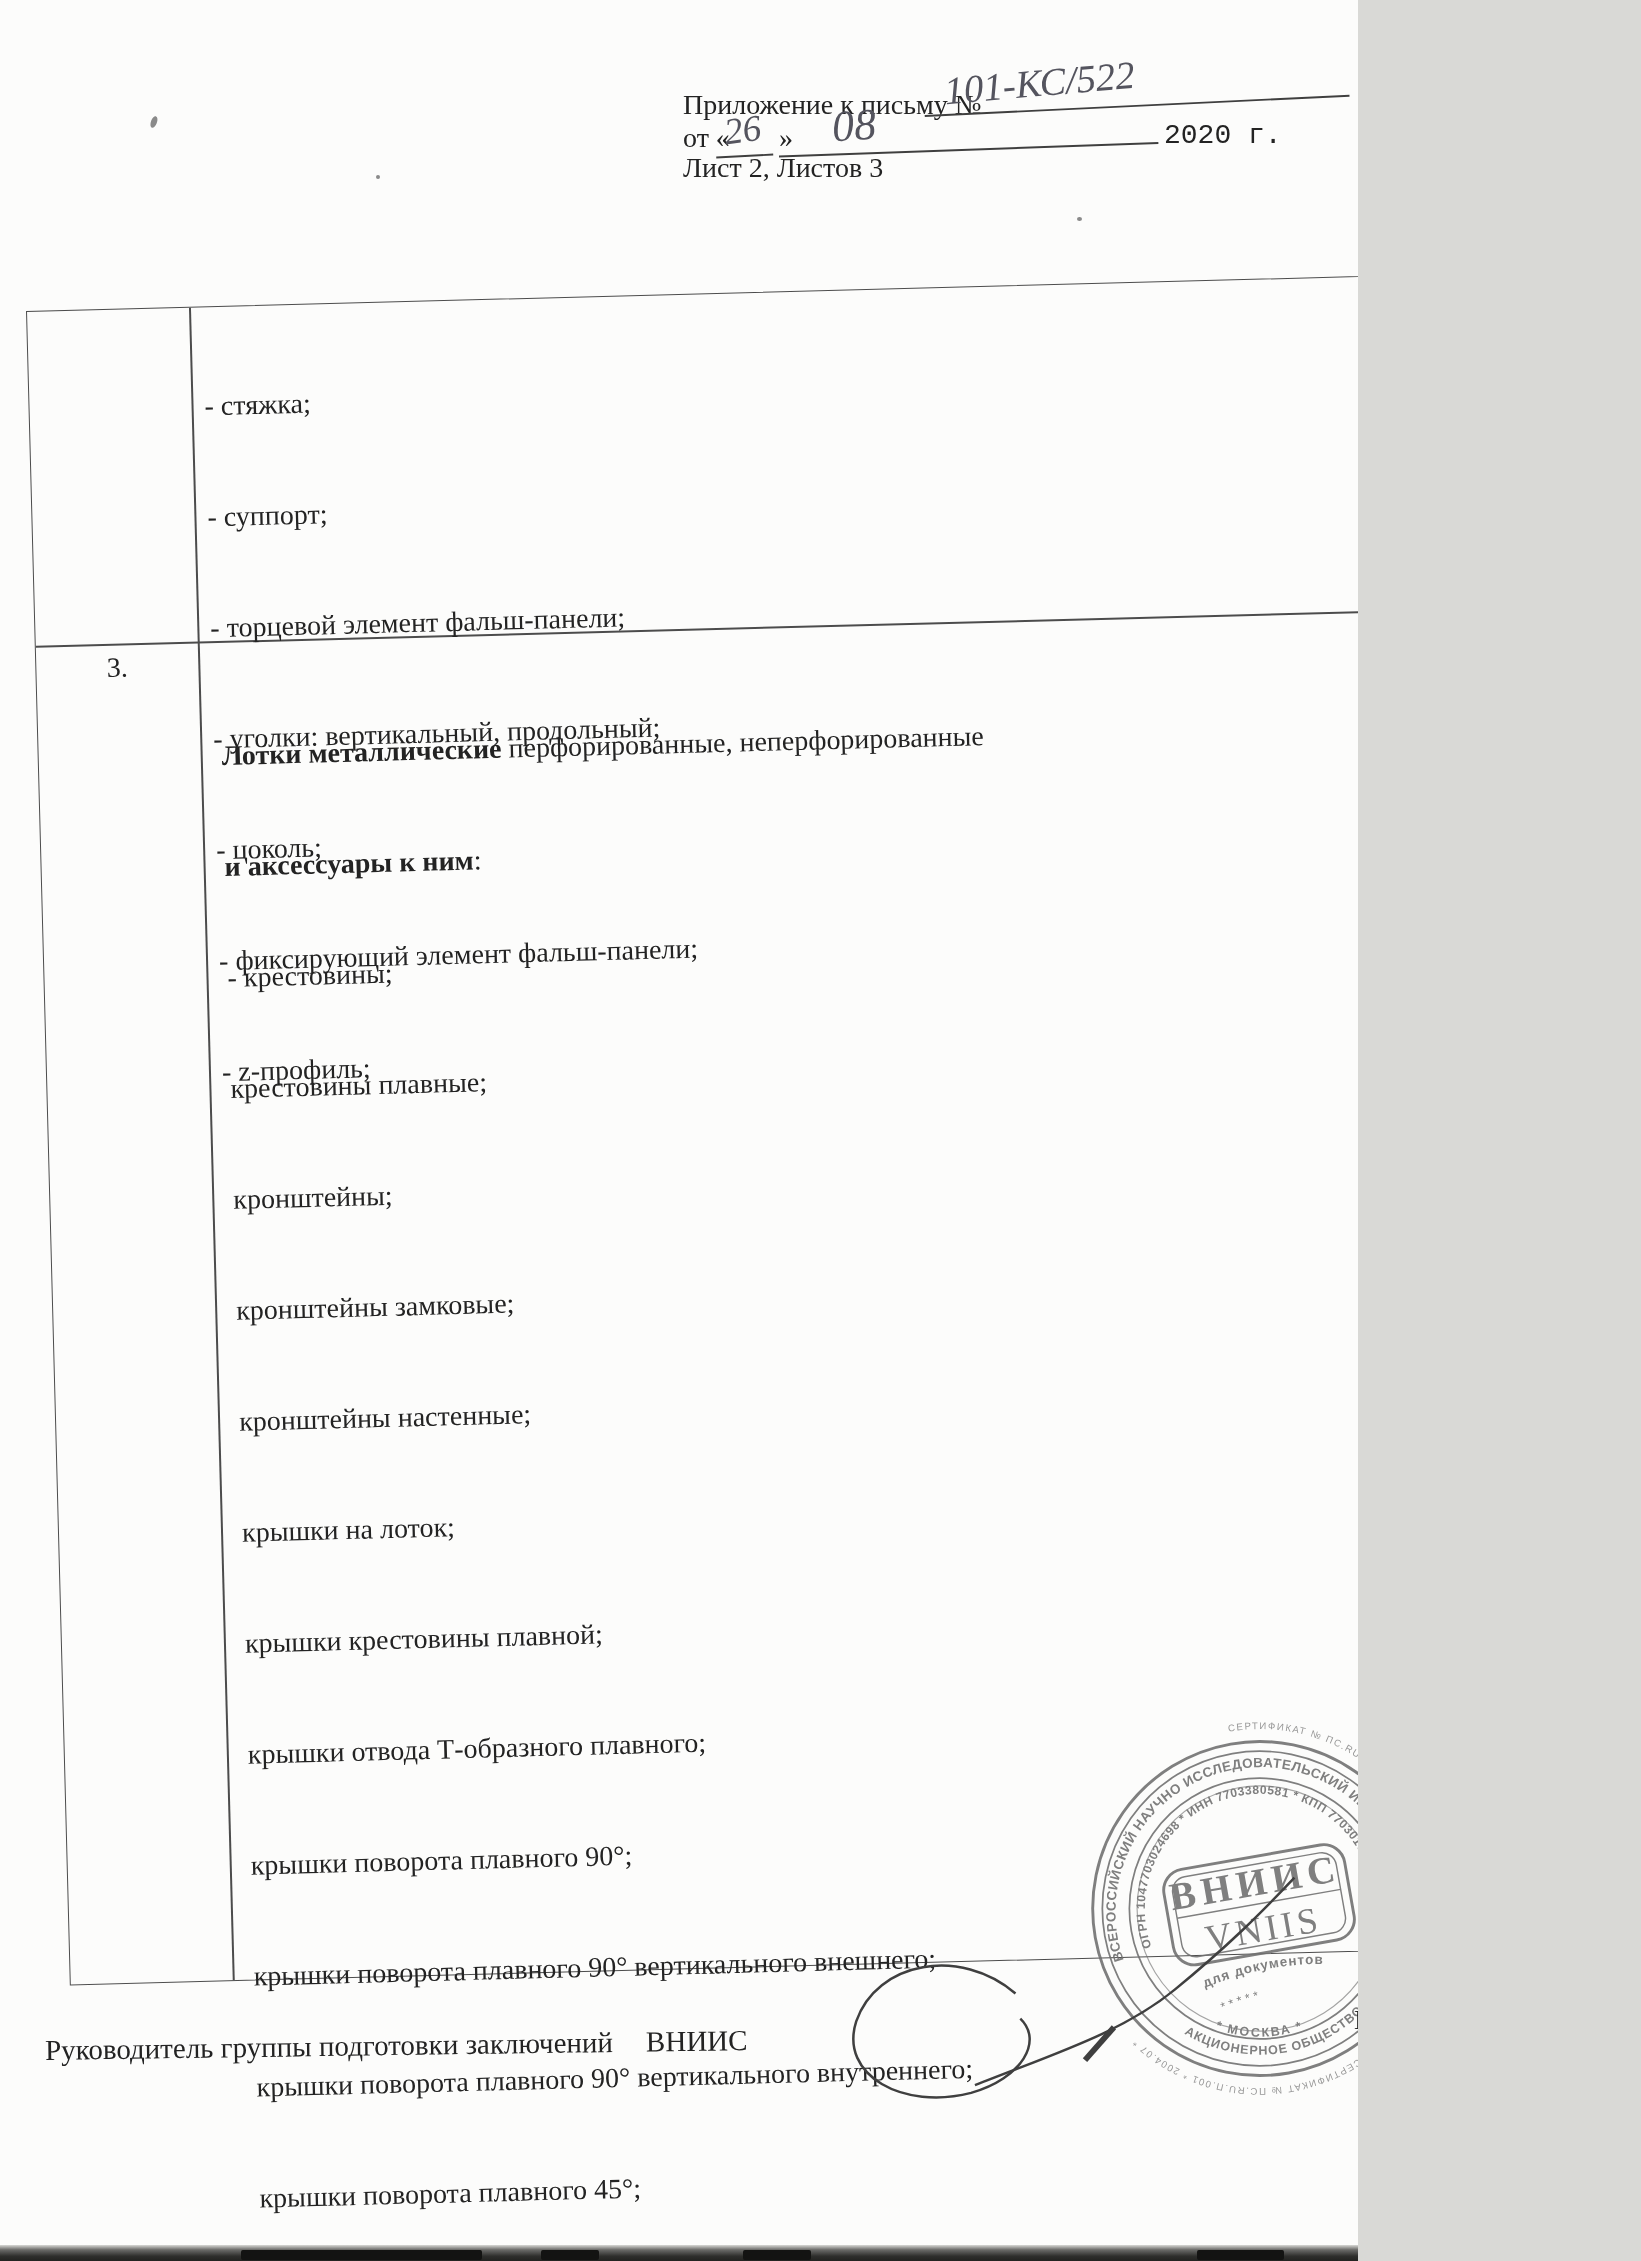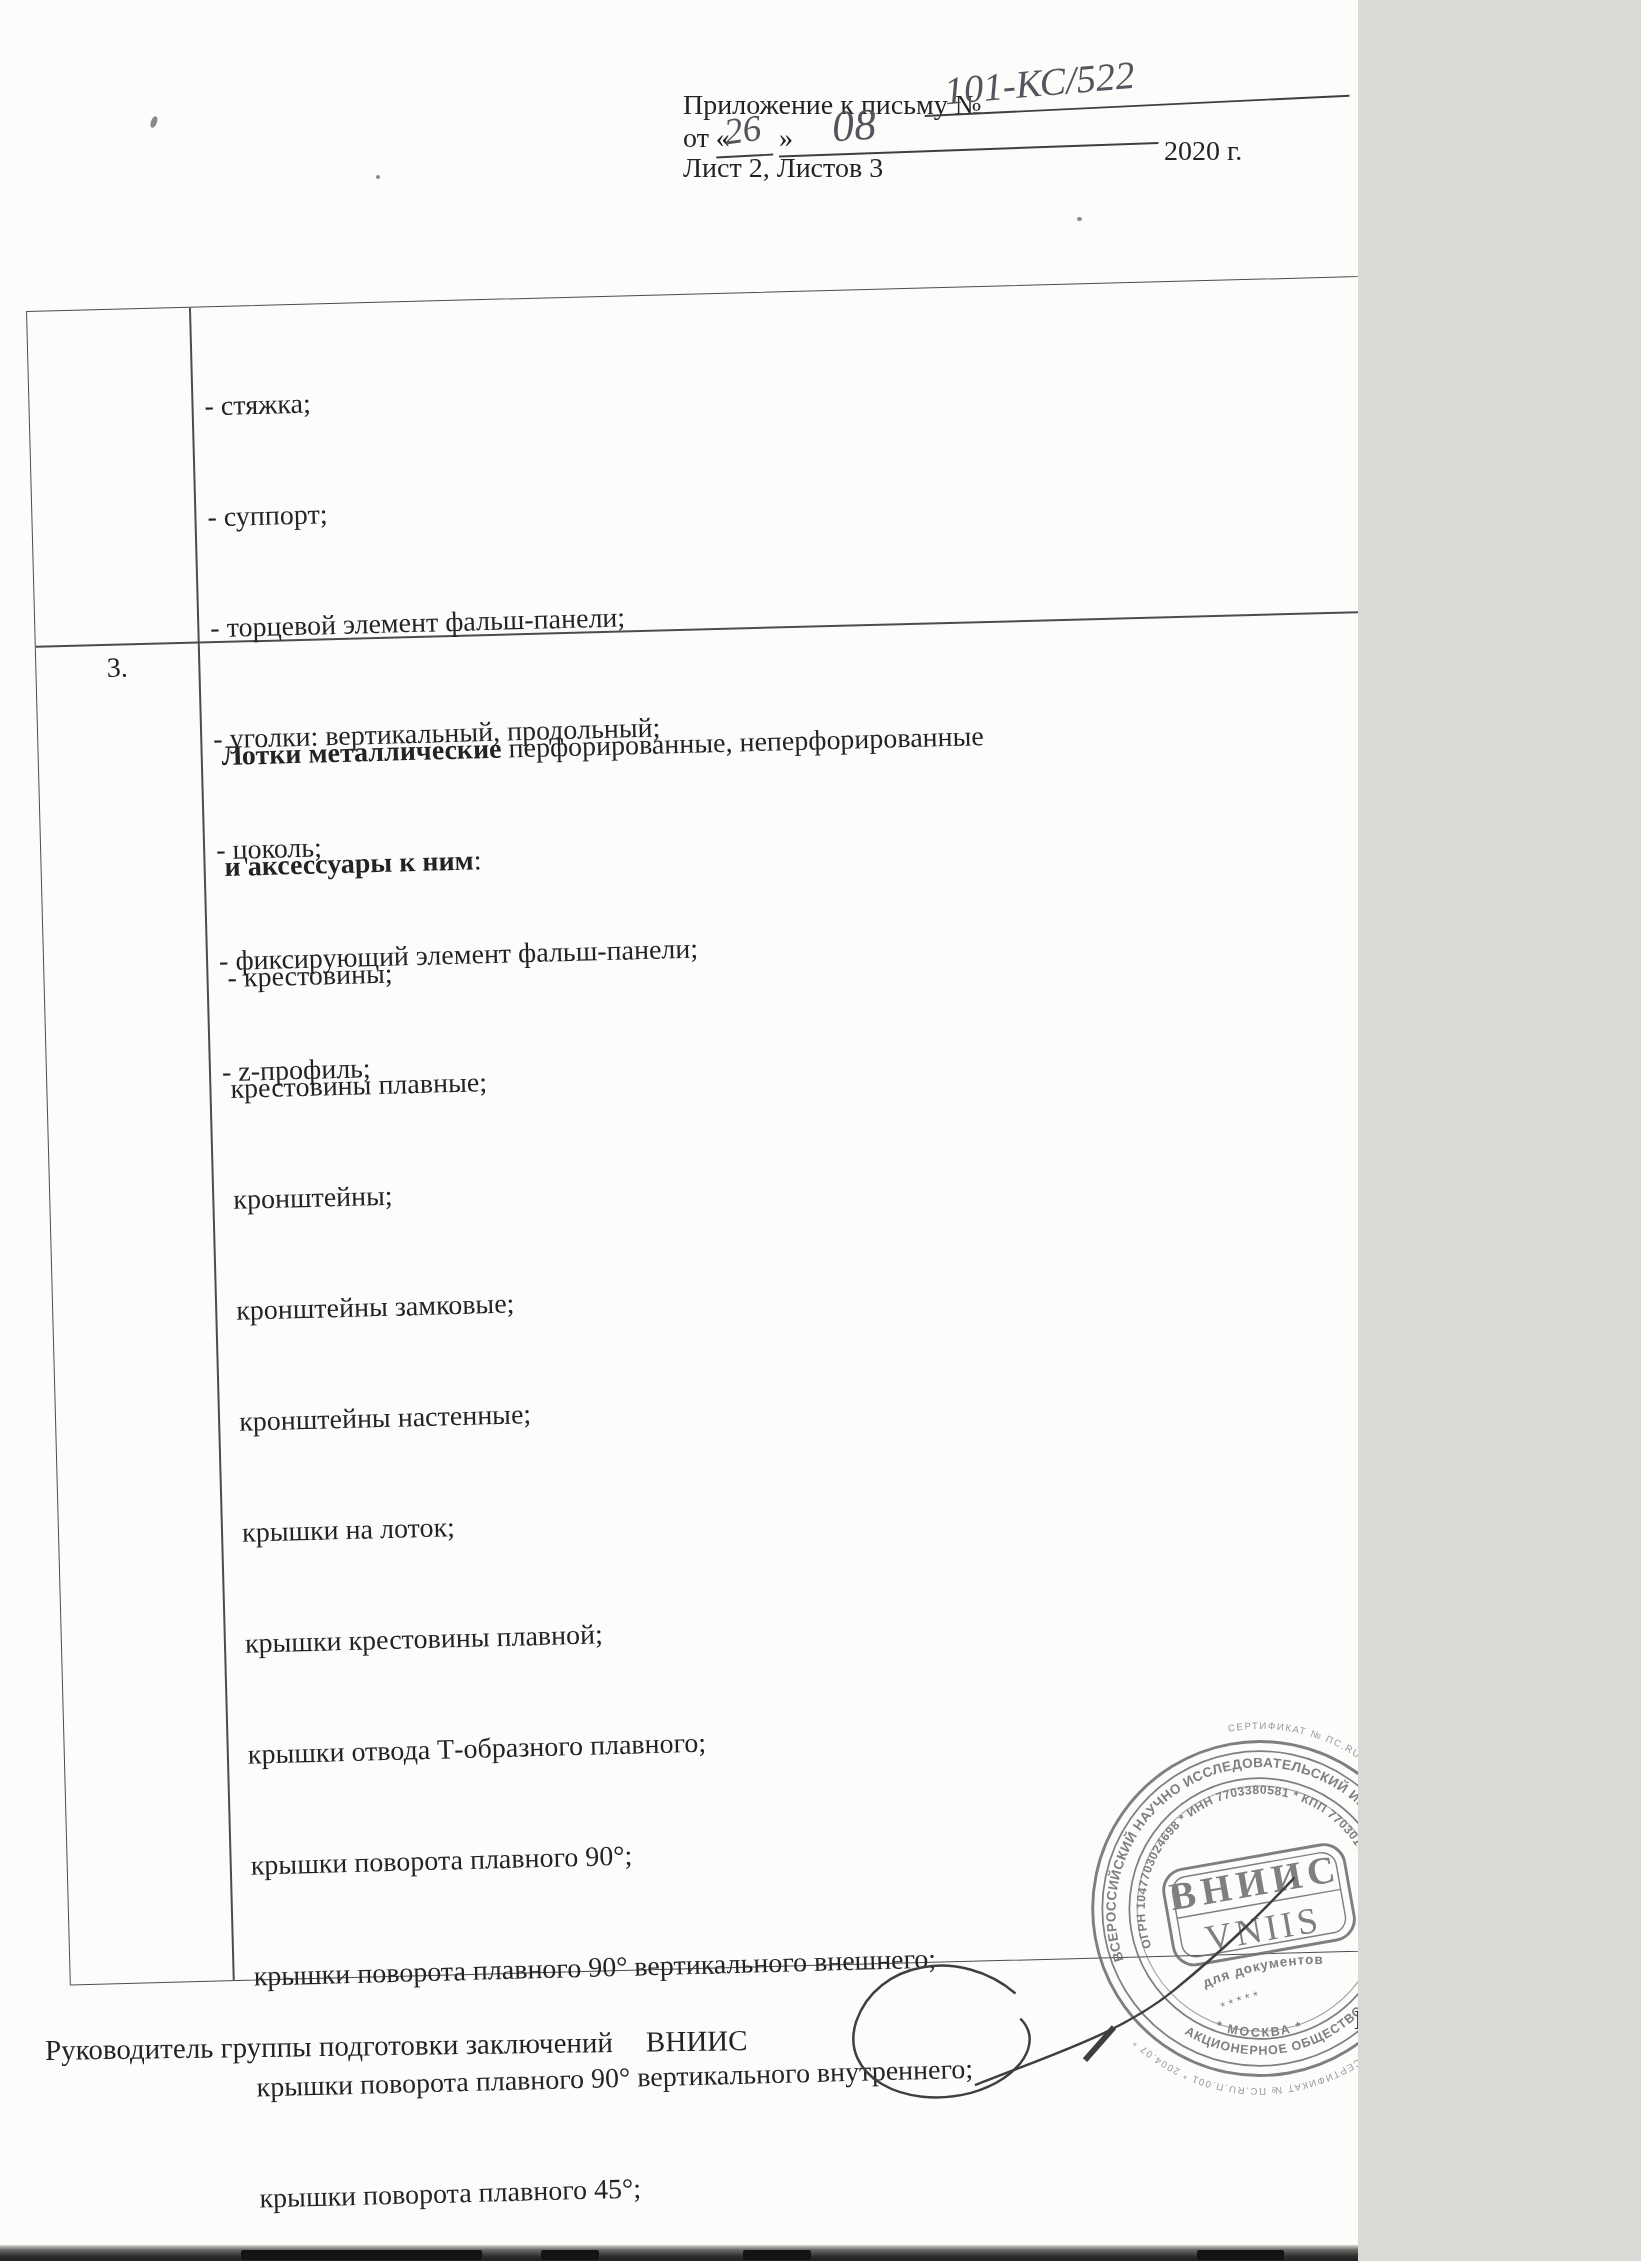--- a/index.html
+++ b/index.html
@@ -59,21 +59,21 @@
   <div class="abs speck" style="left:1077px;top:217px;width:4.8px;height:3.9px;"></div>
   <div class="abs speck" style="left:1546px;top:224px;width:8.7px;height:2.9px;border-radius:1.9px;transform:rotate(-35deg);background:#a5a5a0;"></div>
   <div class="abs speck" style="left:1540px;top:1296px;width:7.7px;height:2.9px;border-radius:1.9px;background:#9a9a95;"></div>
 
   <div class="abs h-print" style="left:683px;top:89px;">Приложение к письму №</div>
   <div class="abs hw" style="left:944px;top:60px;font-size:39px;transform:rotate(-5deg);">101-КС/522</div>
   <div class="abs h-print" style="left:683px;top:122px;">от «</div>
   <div class="abs hw" style="left:724px;top:108px;font-size:37px;transform:rotate(-8deg);">26</div>
   <div class="abs h-print" style="left:779px;top:122px;">»</div>
   <div class="abs hw" style="left:832px;top:100px;font-size:44px;transform:rotate(-4deg);">08</div>
-  <div class="abs h-print" style="left:1164px;top:135px;">2020 г.</div>
+  <div class="abs h-print" style="left:1164px;top:120px;font-family:Liberation Mono, monospace;">2020 г.</div>
   <div class="abs h-print" style="left:683px;top:152px;">Лист 2, Листов 3</div>
 
   <div class="abs" id="tbl">
     <div class="divider"></div>
     <div class="rowsep"></div>
 
     <div class="cell-lines" style="left:175px;top:5.8px;">
       <div>- стяжка;</div>
       <div>- суппорт;</div>
       <div>- торцевой элемент фальш-панели;</div>

